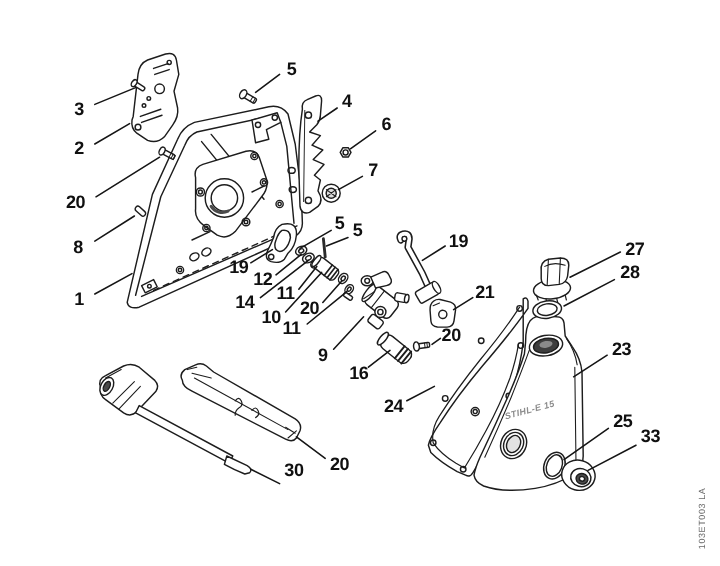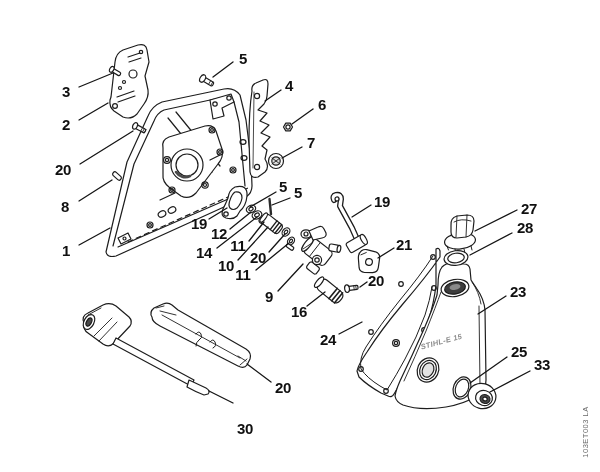--- a/index.html
+++ b/index.html
@@ -342,17 +342,17 @@
 <div class="callout" style="left:382px;top:201px">19</div>
 <div class="callout" style="left:404px;top:244px">21</div>
 <div class="callout" style="left:376px;top:280px">20</div>
 <div class="callout" style="left:328px;top:339px">24</div>
 <div class="callout" style="left:529px;top:208px">27</div>
 <div class="callout" style="left:525px;top:227px">28</div>
 <div class="callout" style="left:518px;top:291px">23</div>
 <div class="callout" style="left:519px;top:351px">25</div>
 <div class="callout" style="left:542px;top:364px">33</div>
 <div class="callout" style="left:283px;top:387px">20</div>
-<div class="callout" style="left:245px;top:428px">30</div>
+<div class="callout" style="left:245px;top:392px">30</div>
 
 <div class="code-vert">103ET003 LA</div>
 
 </div>
 
 </body></html>

